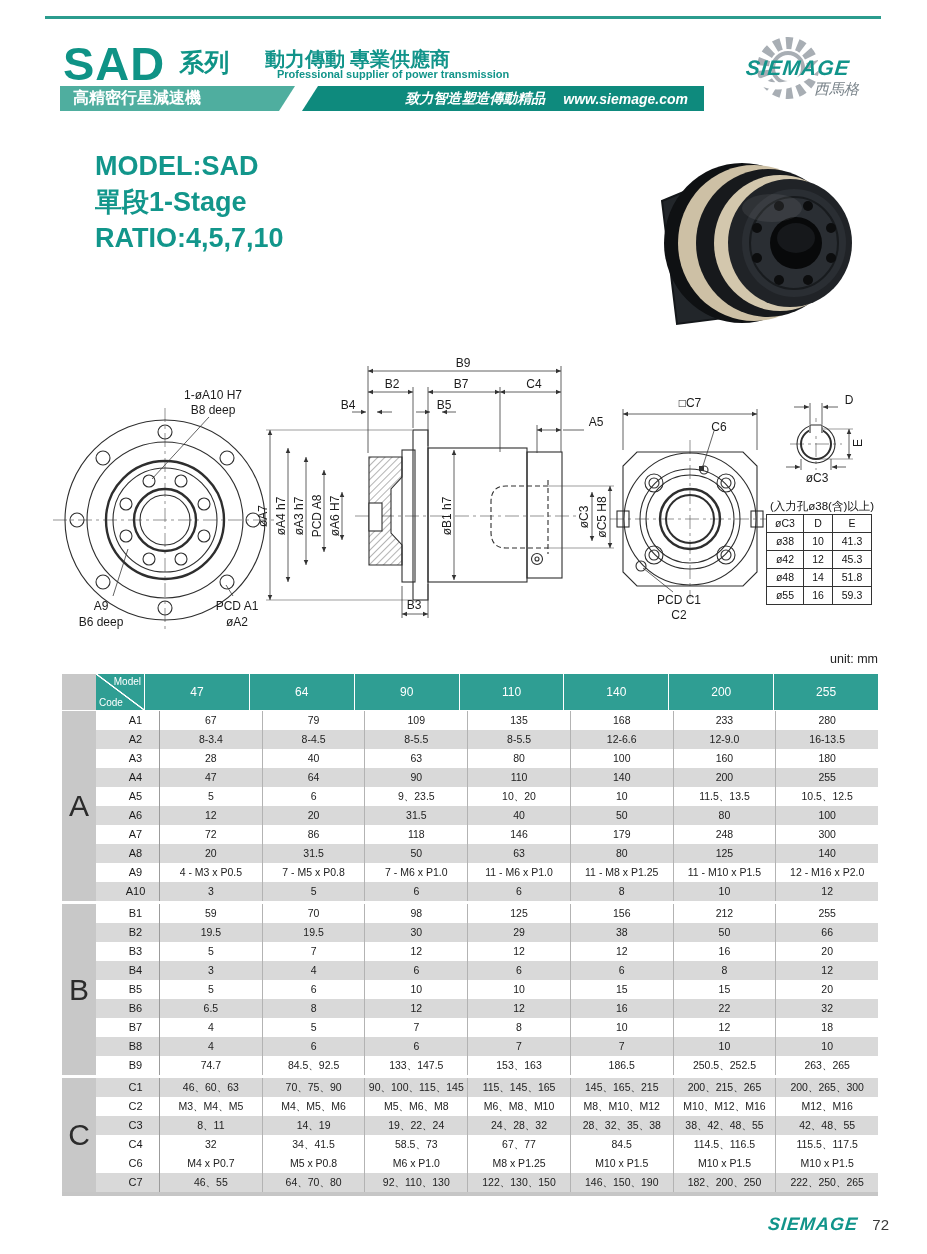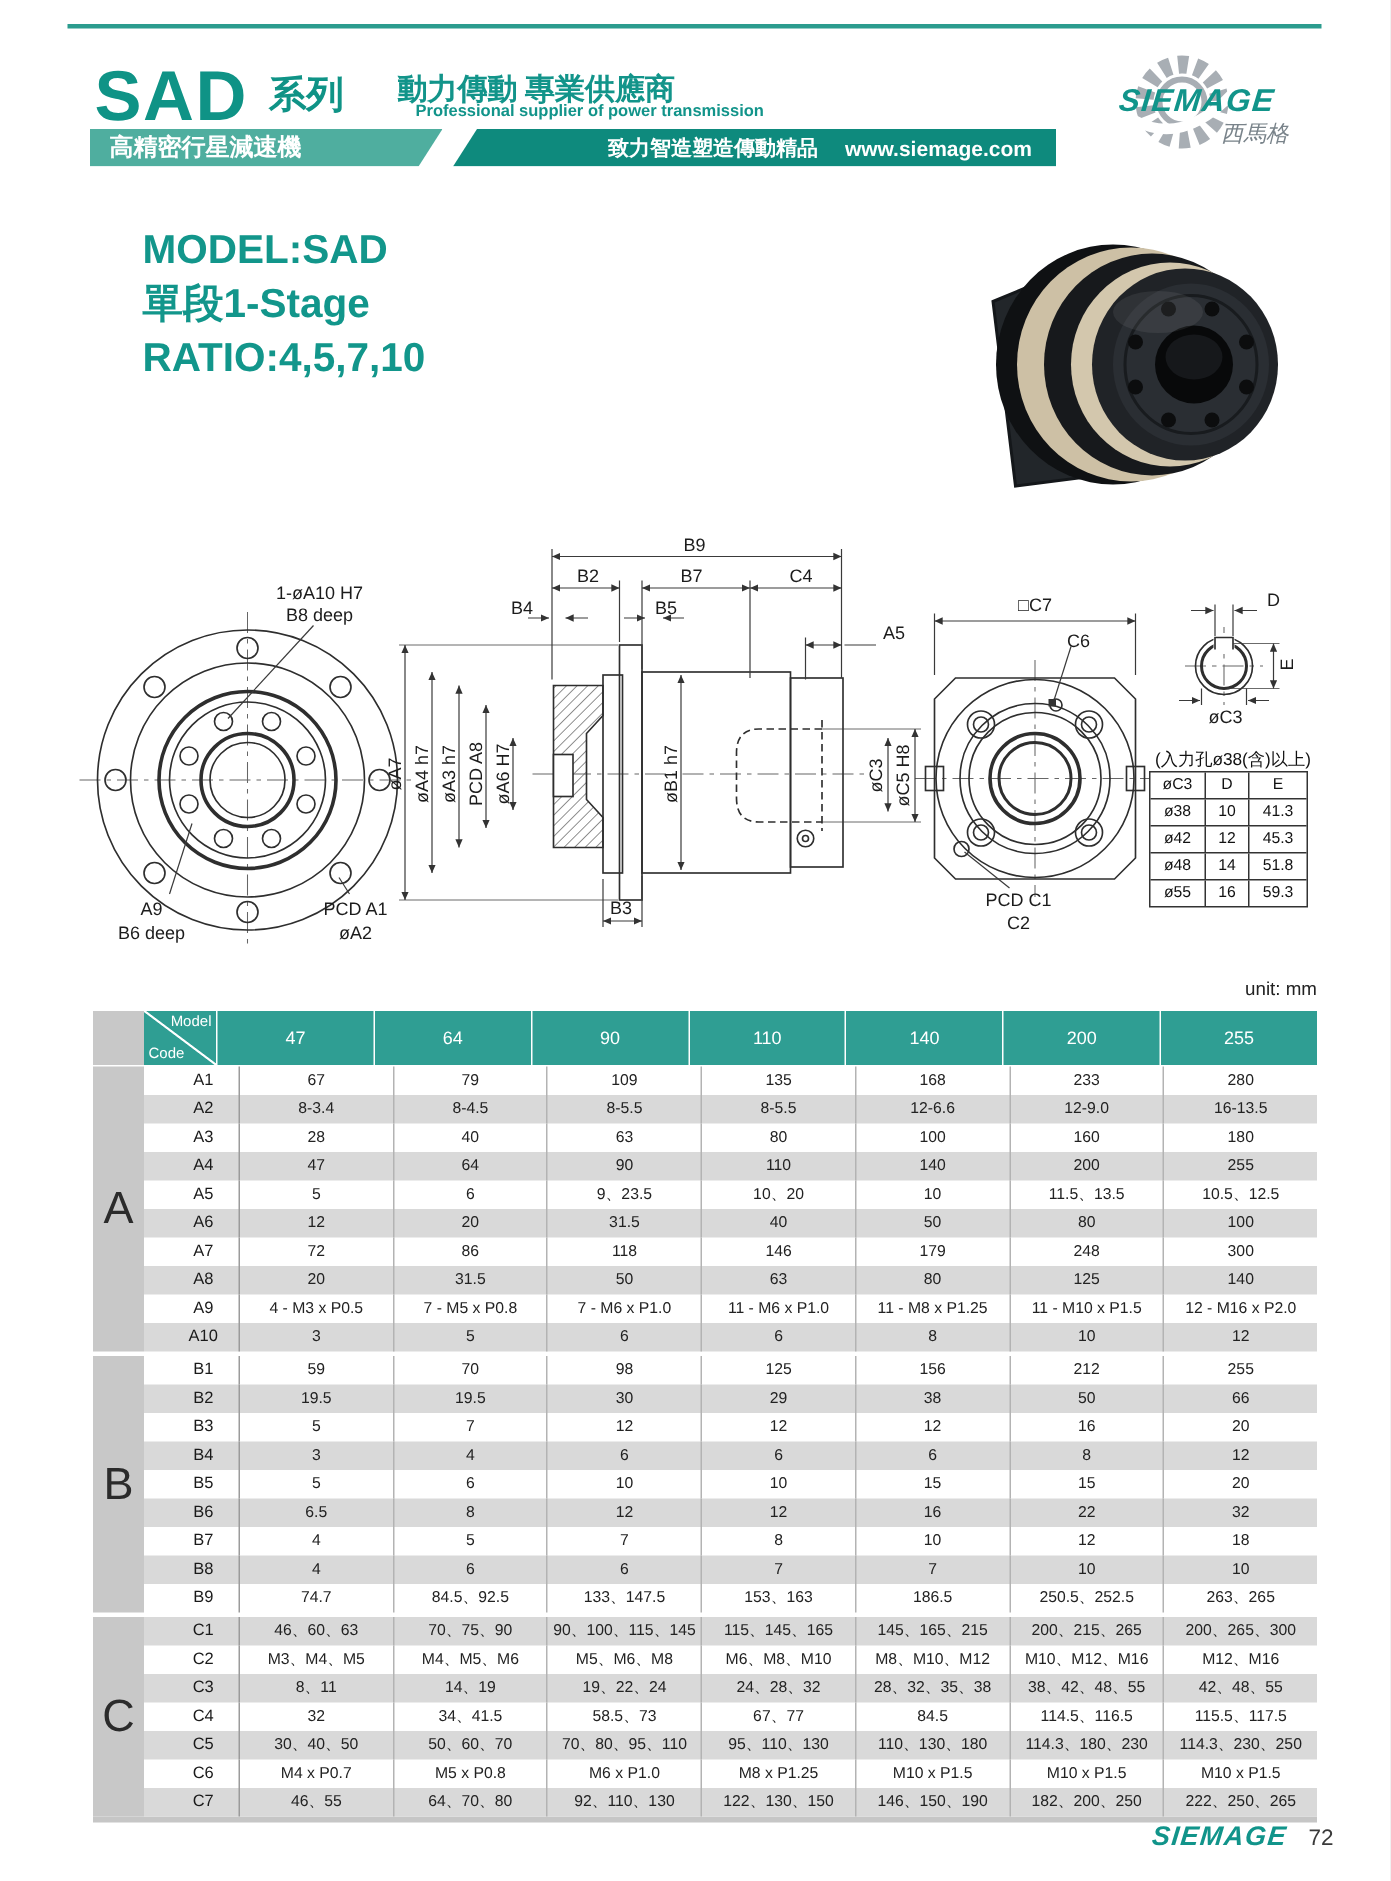--- a/index.html
+++ b/index.html
@@ -14,21 +14,21 @@
               font-size:20px;font-weight:bold;color:#12948a;}
   .tagline-en{position:absolute;left:277px;top:68px;font-size:11px;font-weight:bold;color:#12948a;}
   .banner{position:absolute;left:60px;top:86px;width:644px;height:25px;}
   .banner-left{position:absolute;left:0;top:0;bottom:0;width:235px;background:#4fae9f;
                clip-path:polygon(0 0,100% 0,calc(100% - 16px) 100%,0 100%);
                display:flex;align-items:center;padding-left:13px;box-sizing:border-box;
                color:#fff;font-family:"Liberation Serif",serif;font-weight:bold;font-size:16px;}
   .banner-right{position:absolute;left:242px;right:0;top:0;bottom:0;background:#0e8a7d;
                clip-path:polygon(16px 0,100% 0,100% 100%,0 100%);
                display:flex;align-items:center;justify-content:flex-end;gap:18px;
-               padding-right:16px;box-sizing:border-box;color:#fff;font-weight:bold;font-size:14px;}
+               padding-right:16px;box-sizing:border-box;color:#fff;font-weight:bold;font-size:14px;font-style:italic;}
   .logo{position:absolute;left:742px;top:24px;width:160px;height:90px;}
   .logo svg{position:absolute;left:0;top:0;}
   .logo-text{position:absolute;left:4px;top:32px;font-size:21px;font-weight:bold;font-style:italic;
              color:#11948a;letter-spacing:1px;transform:skewX(-6deg);}
   .logo-zh{position:absolute;left:72px;top:56px;font-size:15px;font-style:italic;color:#79838a;}
   
   .model-block{position:absolute;left:95px;top:148px;font-size:27px;color:#12968b;line-height:36px;font-weight:bold;}
   
   .photo{position:absolute;left:622px;top:146px;}
   .dwg{position:absolute;left:0;top:340px;}
@@ -589,30 +589,20 @@
             <div class="dt-row">
               <div class="dt-code">C4</div>
               <div class="dt-cell">32</div>
               <div class="dt-cell">34、41.5</div>
               <div class="dt-cell">58.5、73</div>
               <div class="dt-cell">67、77</div>
               <div class="dt-cell">84.5</div>
               <div class="dt-cell">114.5、116.5</div>
               <div class="dt-cell">115.5、117.5</div>
             </div>
-            <div class="dt-row shade">
-              <div class="dt-code">C5</div>
-              <div class="dt-cell">30、40、50</div>
-              <div class="dt-cell">50、60、70</div>
-              <div class="dt-cell">70、80、95、110</div>
-              <div class="dt-cell">95、110、130</div>
-              <div class="dt-cell">110、130、180</div>
-              <div class="dt-cell">114.3、180、230</div>
-              <div class="dt-cell">114.3、230、250</div>
-            </div>
             <div class="dt-row">
               <div class="dt-code">C6</div>
               <div class="dt-cell">M4 x P0.7</div>
               <div class="dt-cell">M5 x P0.8</div>
               <div class="dt-cell">M6 x P1.0</div>
               <div class="dt-cell">M8 x P1.25</div>
               <div class="dt-cell">M10 x P1.5</div>
               <div class="dt-cell">M10 x P1.5</div>
               <div class="dt-cell">M10 x P1.5</div>
             </div>

